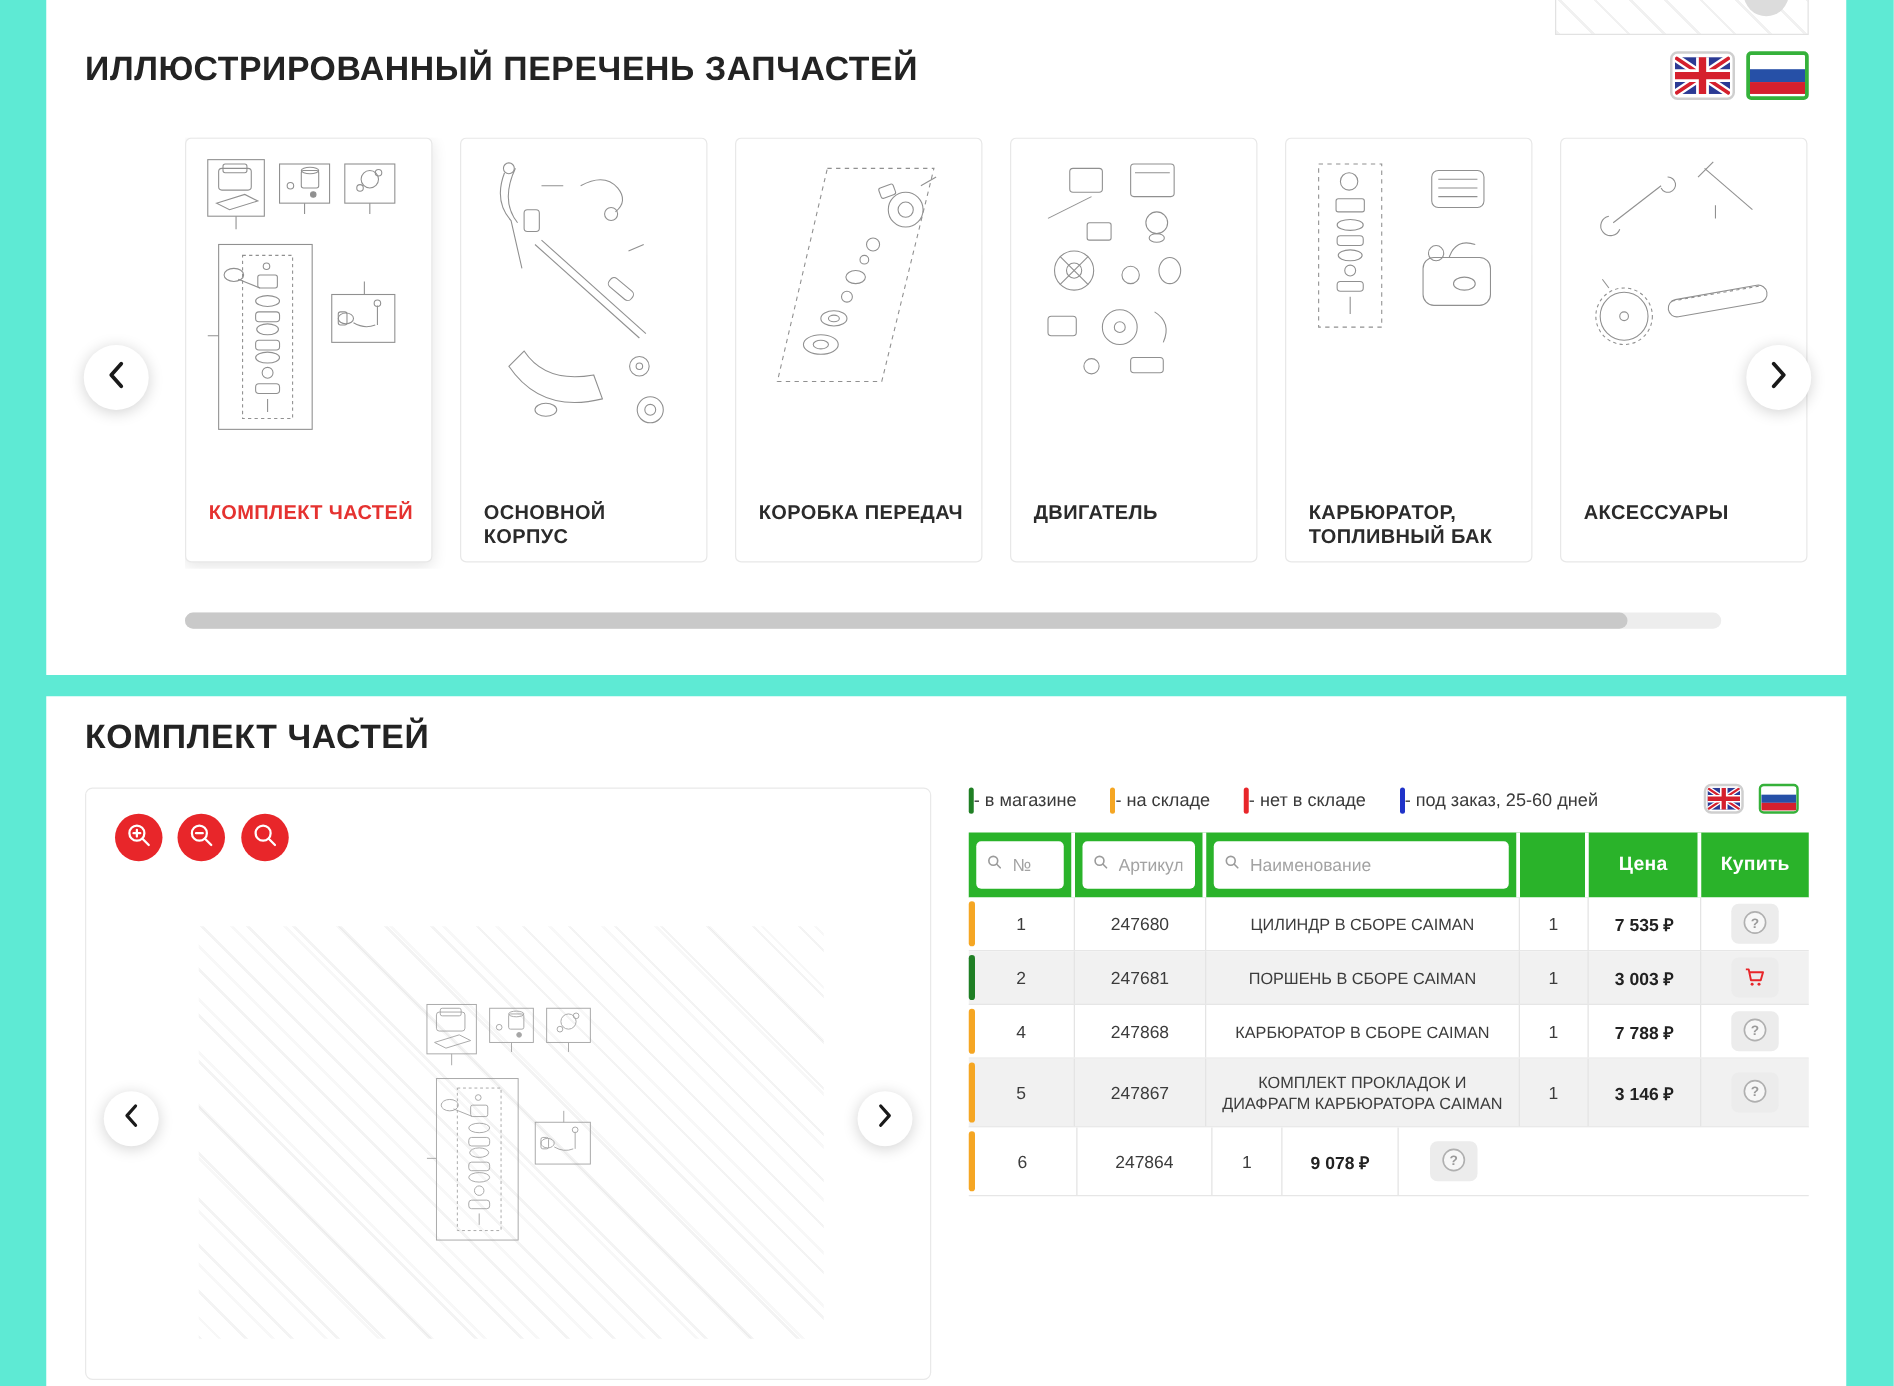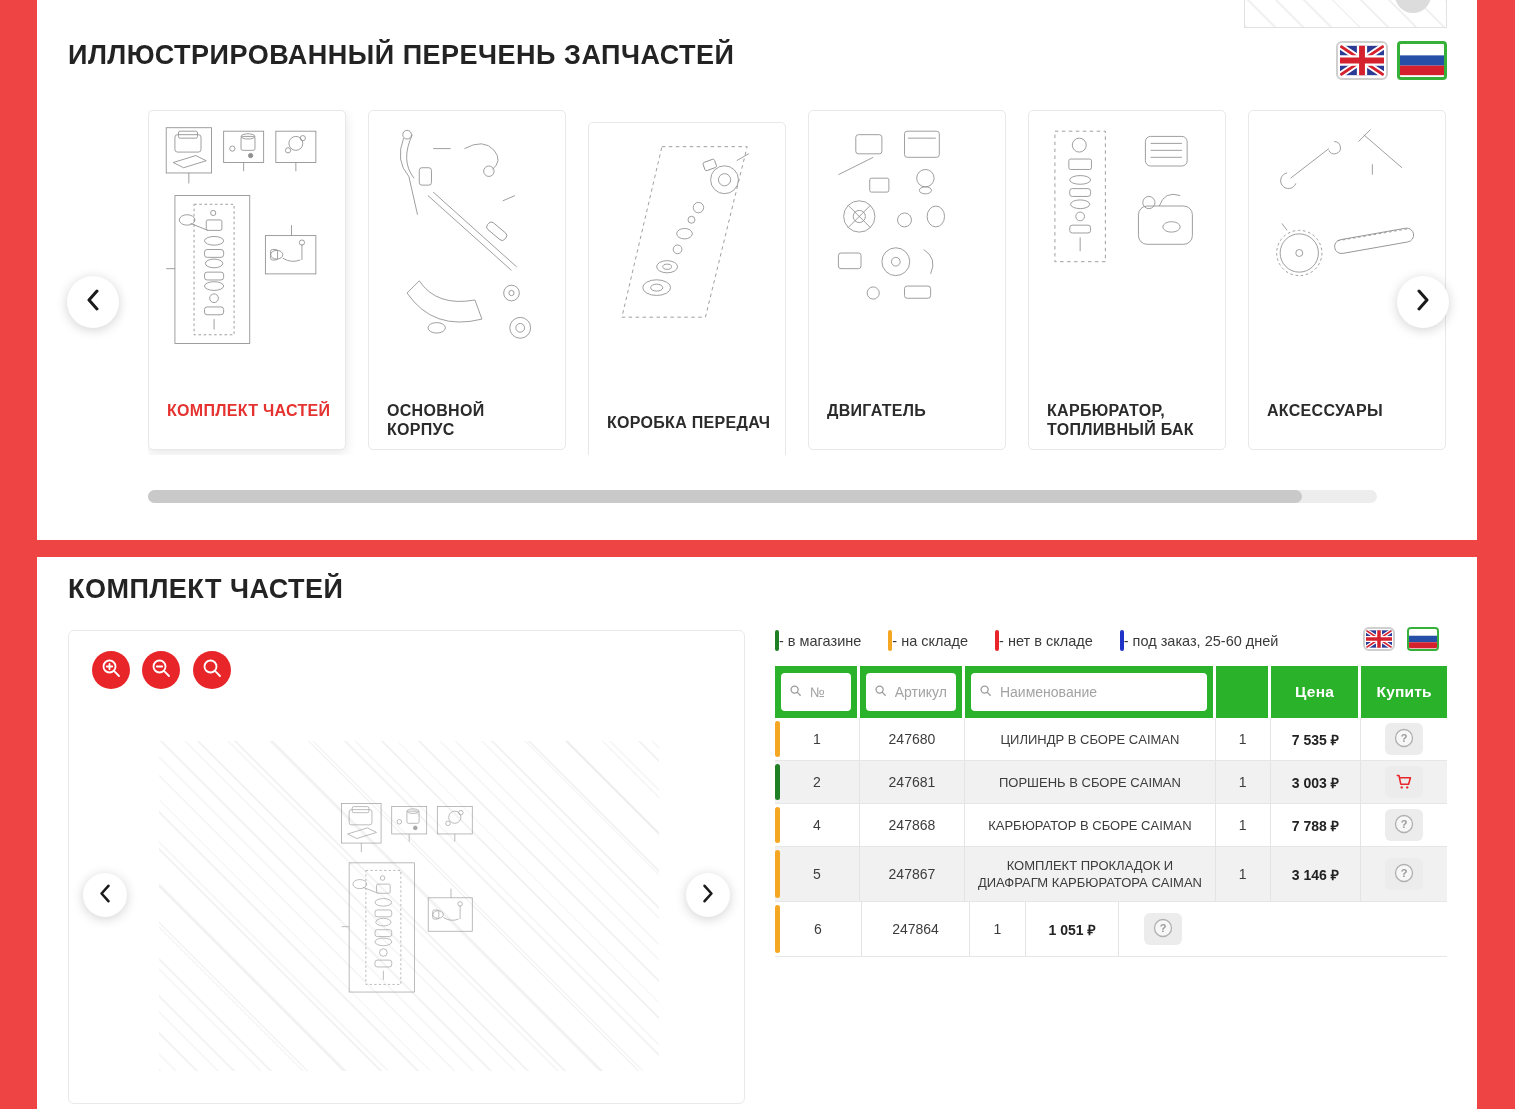--- a/index.html
+++ b/index.html
@@ -1,17 +1,17 @@
 <!DOCTYPE html>
 <html style="--header-green: #2ab32a; --status-green: #1f7f24; --status-orange: #f5a623; --status-red: #e8262a; --status-blue: #2033c9; --accent-red: #e53230; --flag-active-green: #35b13a;"><head>
 <meta charset="utf-8">
 <style>
   html,body{margin:0;padding:0;}
   body{font-family:"Liberation Sans",sans-serif;background:#f6f6f6;}
-  #page{position:relative;width:1515px;height:1109px;background:#ef4444;overflow:hidden;}
+  #page{position:relative;width:1515px;height:1109px;background:#5eead4;overflow:hidden;}
   .panel{position:absolute;left:37px;width:1440px;background:#fff;}
   #panel-top{top:0;height:540px;}
   #panel-bottom{top:557px;height:552px;}
   .page-title{position:absolute;left:31px;margin:0;font-size:27px;font-weight:700;color:#232323;letter-spacing:.5px;white-space:nowrap;}
   
   .flag-wrap{position:absolute;border-radius:6px;background:#fff;border:2px solid #cfcfcf;padding:2px;cursor:pointer;line-height:0;}
   .flag-wrap.active{border:3px solid var(--flag-active-green,#35b13a);border-radius:4px;padding:0;}
   .flag-wrap svg{display:block;border-radius:2px;}
   
   #partial-box{position:absolute;left:1207px;top:-6px;width:201px;height:32px;border:1px solid #e2e2e2;background:#fff;overflow:hidden;
@@ -173,21 +173,21 @@
             <circle cx="160" cy="236" r="12"></circle>
                 <circle cx="160" cy="236" r="5"></circle>
             <line x1="60" y1="30" x2="80" y2="30"></line>
             <line x1="140" y1="90" x2="154" y2="84"></line>
           </g>
             </svg>
         </div>
         <div class="card-label">ОСНОВНОЙ КОРПУС</div>
       </div>
 
-      <div class="card" style="left:440px;margin-top:12px;">
+      <div class="card" style="left:440px;">
         <div class="card-diagram">
           <svg viewBox="0 0 200 300">
               <g class="dg">
             <polygon points="70,14 168,14 120,210 24,210" stroke-dasharray="4 4"></polygon>
             <circle cx="142" cy="52" r="16"></circle>
                 <circle cx="142" cy="52" r="7"></circle>
             <rect x="118" y="30" width="14" height="10" rx="2" transform="rotate(-20 125 35)"></rect>
             <circle cx="112" cy="84" r="6"></circle>
                 <circle cx="104" cy="98" r="4"></circle>
             <ellipse cx="96" cy="114" rx="9" ry="6"></ellipse>
@@ -501,21 +501,21 @@
 
           </button>
         </div>
       </div>
 
       <div class="t-row tall">
         <span class="status-bar" data-color="status-orange"></span>
         <div class="tc c-num">6</div>
         <div class="tc c-sku">247864</div>
         <div class="tc c-qty">1</div>
-        <div class="tc c-price">1 051 ₽</div>
+        <div class="tc c-price">9 078 ₽</div>
         <div class="tc c-buy">
           <button class="buy-btn" data-action="info">
             <span class="ic-question"><svg width="22" height="22" viewBox="0 0 22 22">
                   <circle cx="11" cy="11" r="8.5" fill="#f7f7f7" stroke="#b0b0b0" stroke-width="1.3"></circle>
                   <text x="11" y="15" text-anchor="middle" font-size="11" font-weight="bold" fill="#9a9a9a">?</text>
                 </svg></span>
 
           </button>
         </div>
       </div>

